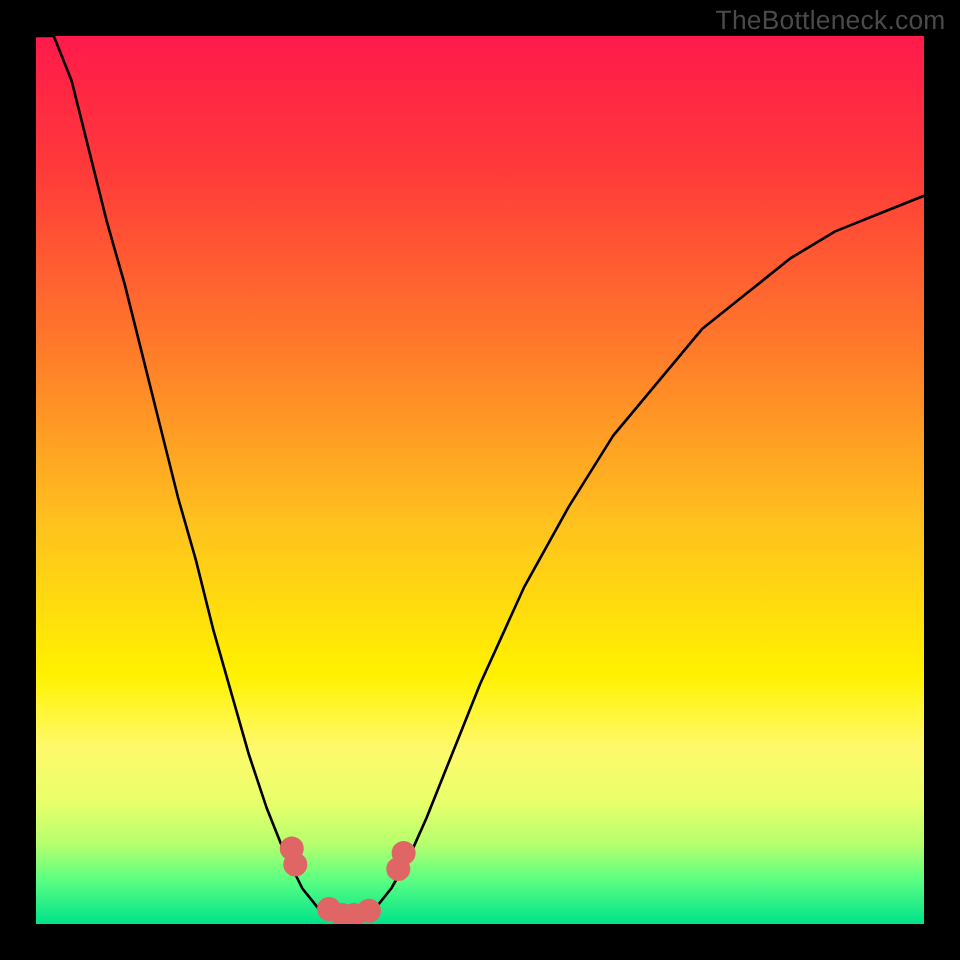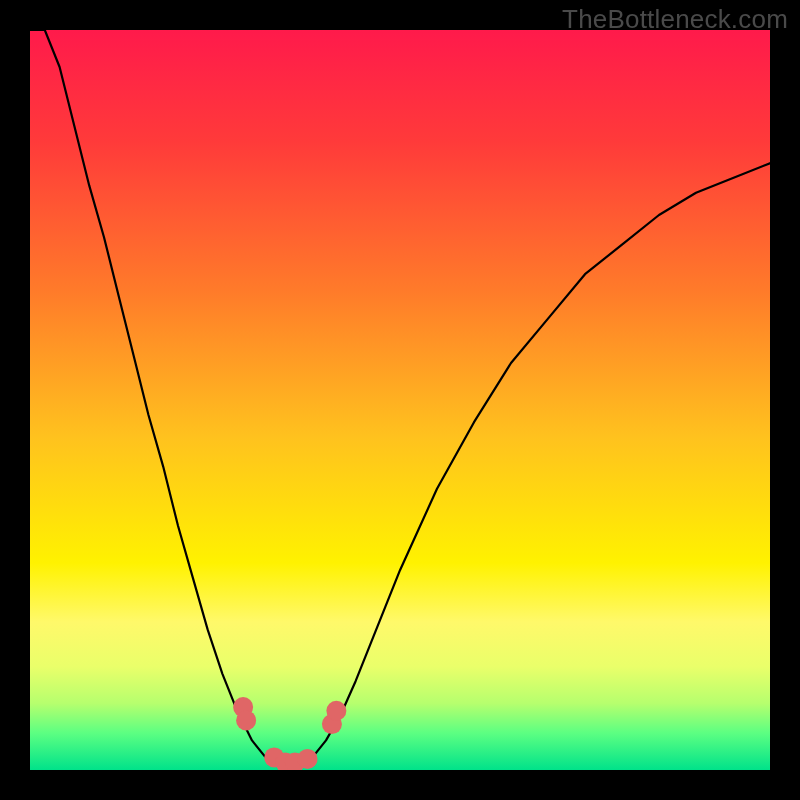--- a/index.html
+++ b/index.html
@@ -24,21 +24,21 @@
     top: 30px;
     width: 740px;
     height: 740px;
     overflow: hidden;
   }
   .watermark {
     position: absolute;
     top: 4px;
     right: 12px;
     font-family: Arial, Helvetica, sans-serif;
-    font-size: 26px;
+    font-size: 22px;
     color: #4a4a4a;
     font-weight: 500;
     letter-spacing: 0.2px;
   }
   svg.bg, svg.curve, svg.markers {
     position: absolute;
     left: 0;
     top: 0;
     width: 740px;
     height: 740px;

